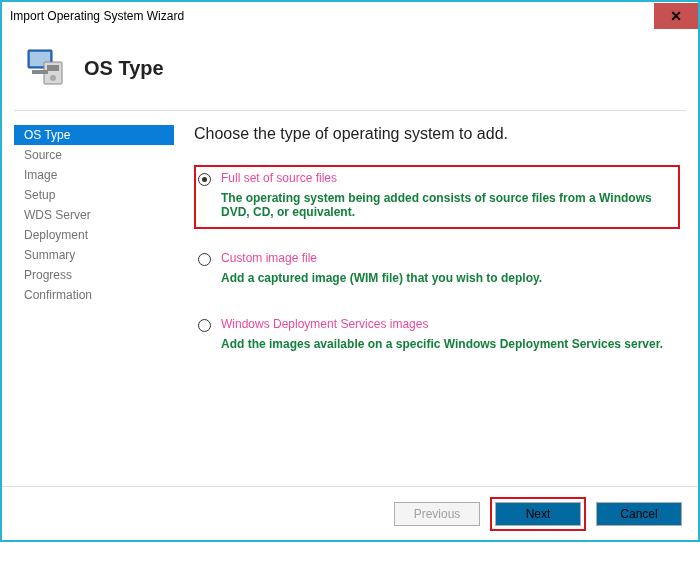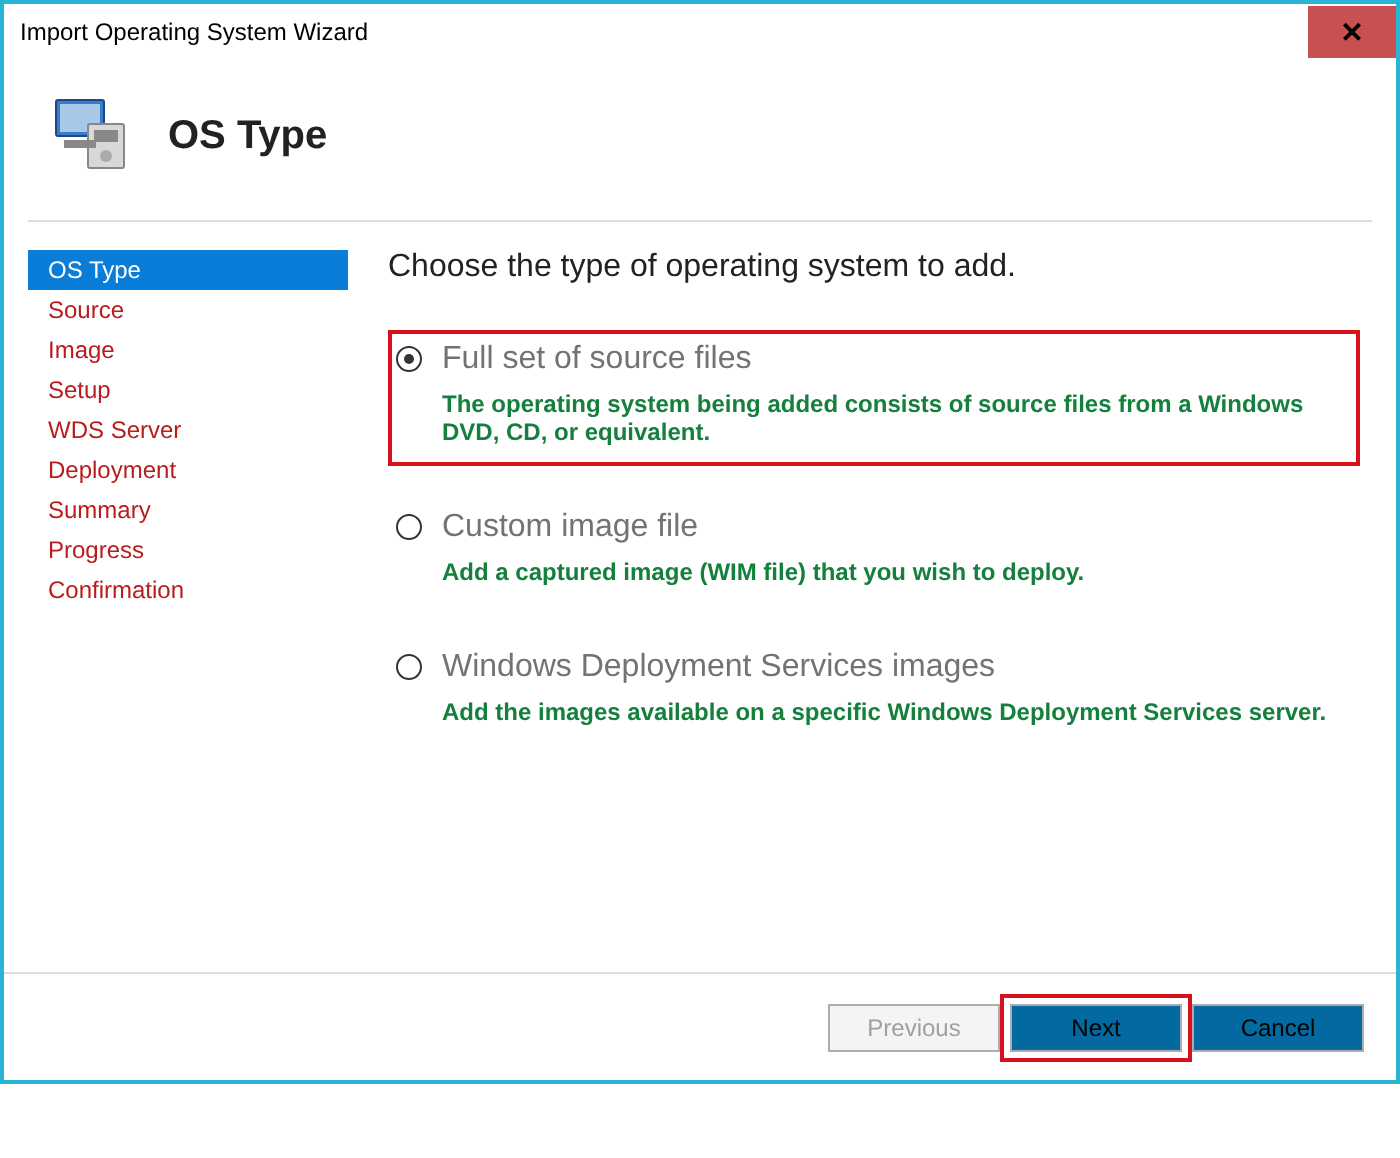--- a/index.html
+++ b/index.html
@@ -7,32 +7,32 @@
     .window { width: 700px; height: 542px; border: 2px solid #29b4d4; display: flex; flex-direction: column; }
     .titlebar { height: 28px; background: #fff; display: flex; align-items: center; justify-content: space-between; padding-left: 8px; }
     .titlebar .title { font-size: 12px; color: #000; }
     .close-btn { width: 44px; height: 26px; background: #c75050; display: flex; align-items: center; justify-content: center; color: #000; font-weight: bold; font-size: 14px; cursor: pointer; }
     .header { display: flex; align-items: center; padding: 14px 20px 18px 20px; border-bottom: 0; }
     .icon-wrap { width: 48px; height: 48px; margin-right: 14px; }
     .page-title { font-size: 20px; color: #222; }
     .divider { height: 1px; background: #ddd; margin: 0 12px 0 12px; }
     .body { flex: 1; display: flex; padding: 14px 12px 0 12px; overflow: hidden; }
     .sidebar { width: 170px; padding-right: 10px; }
-    .sidebar .step { padding: 3px 10px; font-size: 12px; color: #b91c1c; cursor: pointer; }
+    .sidebar .step { padding: 3px 10px; font-size: 12px; color: #737373; cursor: pointer; }
     .sidebar .step.active { background: #0a7dd8; color: #fff; }
     .content { flex: 1; padding: 0 6px 0 10px; color: #222; }
     .instruction { margin-bottom: 22px; font-size: 16px; }
     .option { display: flex; align-items: flex-start; padding: 6px 4px 10px 4px; margin-bottom: 16px; }
     .option.highlighted { border: 2px solid #d8121c; padding: 4px 2px 8px 2px; }
     .radio { width: 13px; height: 13px; border: 1px solid #333; border-radius: 50%; margin-right: 10px; margin-top: 2px; display: flex; align-items: center; justify-content: center; flex-shrink: 0; background: #fff; }
     .radio.checked::after { content: ""; width: 5px; height: 5px; background: #333; border-radius: 50%; }
     .option-text { flex: 1; }
-    .option-label { font-size: 16px; color: #737373; margin-bottom: 6px; }
+    .option-label { font-size: 12px; color: #ec4899; margin-bottom: 6px; }
     .option-desc { font-size: 12px; color: #15803d; font-weight: bold; }
-    .footer { height: 54px; border-top: 1px solid #ddd; display: flex; align-items: center; justify-content: flex-end; padding: 0 16px; gap: 0; }
+    .footer { height: 54px; border-top: 1px solid #ddd; display: flex; align-items: center; justify-content: flex-end; padding: 0 16px; gap: 10px; }
     .btn { min-width: 86px; height: 24px; border: 1px solid #adadad; background: #0369a1; font-size: 12px; padding: 0 14px; cursor: pointer; }
     .btn:disabled { color: #a0a0a0; background: #f4f4f4; cursor: default; }
     .btn-highlight { border: 2px solid #d8121c; padding: 3px; display: inline-flex; }
     .btn-highlight .btn { margin: 0; }
   </style>
 </head>
 <body>
 
 <div class="window">
   <div class="titlebar">

